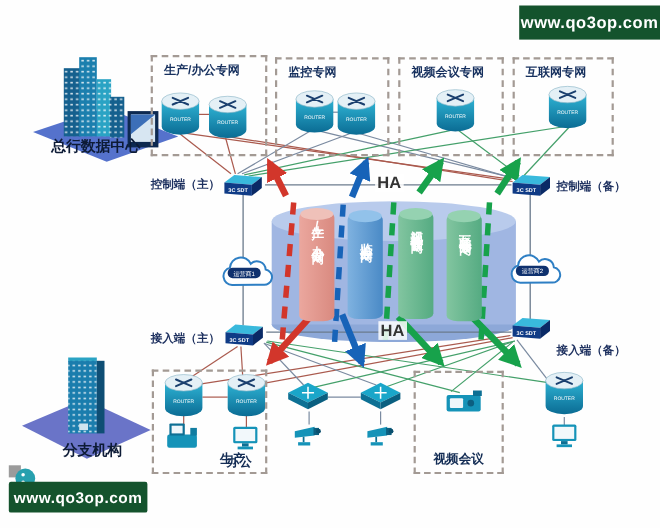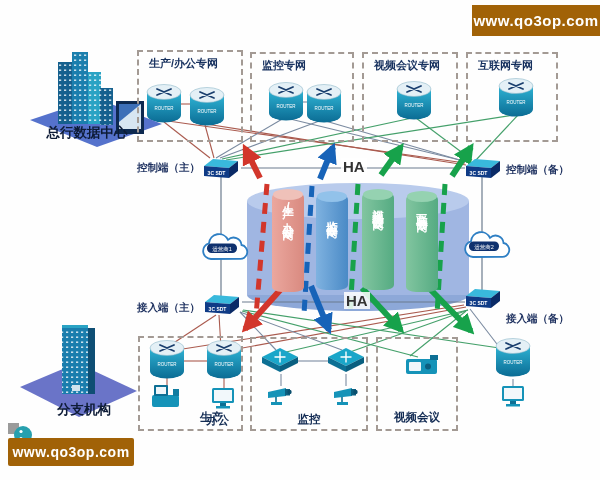--- a/index.html
+++ b/index.html
@@ -18,21 +18,21 @@
         display:flex;justify-content:center;}
   .tube i{position:absolute;top:-1px;left:1px;width:30px;height:11px;border-radius:50%;}
   .tube span{writing-mode:vertical-rl;text-orientation:upright;color:#fff;font-size:11.5px;
         font-weight:bold;letter-spacing:2px;line-height:32px;}
   .t1{background:linear-gradient(90deg,#eba79e,#d98a80);}  .t1 i{background:#efc1b9;}
   .t2{background:linear-gradient(90deg,#7fb2e0,#4a8ac6);}  .t2 i{background:#92c2ea;}
   .t3{background:linear-gradient(90deg,#82c5a0,#55ab82);}  .t3 i{background:#95d2b1;}
   
   .site{position:absolute;font-weight:bold;color:#0d1b36;}
   
-  .wm{position:absolute;background:#a16207;color:#fff;display:flex;align-items:center;
+  .wm{position:absolute;background:#14532d;color:#fff;display:flex;align-items:center;
       justify-content:center;font-weight:600;letter-spacing:.5px;}
   
   .lr{stroke:#aa5a4e;stroke-width:1.1;fill:none;}
   .lg{stroke:#7a8aa0;stroke-width:1.1;fill:none;}
   .ln{stroke:#44a06a;stroke-width:1.1;fill:none;}
   .trunk{stroke:#6b7b8d;stroke-width:1.2;fill:none;}
   .flow{stroke-width:6;fill:none;}
   .dash{stroke-width:5;fill:none;stroke-dasharray:11 8;}
 </style>
 </head>
@@ -258,23 +258,20 @@
   <span class="zl">视频会议专网</span>
 </div>
 <div class="zone" style="left:466px;top:52px;width:92px;height:90px;">
   <span class="zl">互联网专网</span>
 </div>
 
 <div class="zone" style="left:138px;top:336px;width:105px;height:95px;">
   <span class="bl" style="left:12px;top:72px;margin-left:48px;">生产</span>
   <span class="bl" style="left:66px;top:75px;">办公</span>
 </div>
-<div class="zone" style="left:250px;top:337px;width:118px;height:94px;">
-  <span class="bl" style="left:50%;top:73px;transform:translateX(-50%);">监控</span>
-</div>
 <div class="zone" style="left:376px;top:337px;width:82px;height:94px;">
   <span class="bl" style="left:50%;top:71px;transform:translateX(-50%);">视频会议</span>
 </div>
 
 <div class="tube t1" style="left:272px;top:190px;height:102px;">
   <i></i>
   <span style="padding-top:6px;">生产/办公专网</span>
 </div>
 <div class="tube t2" style="left:316px;top:192px;height:98px;">
   <i></i>

